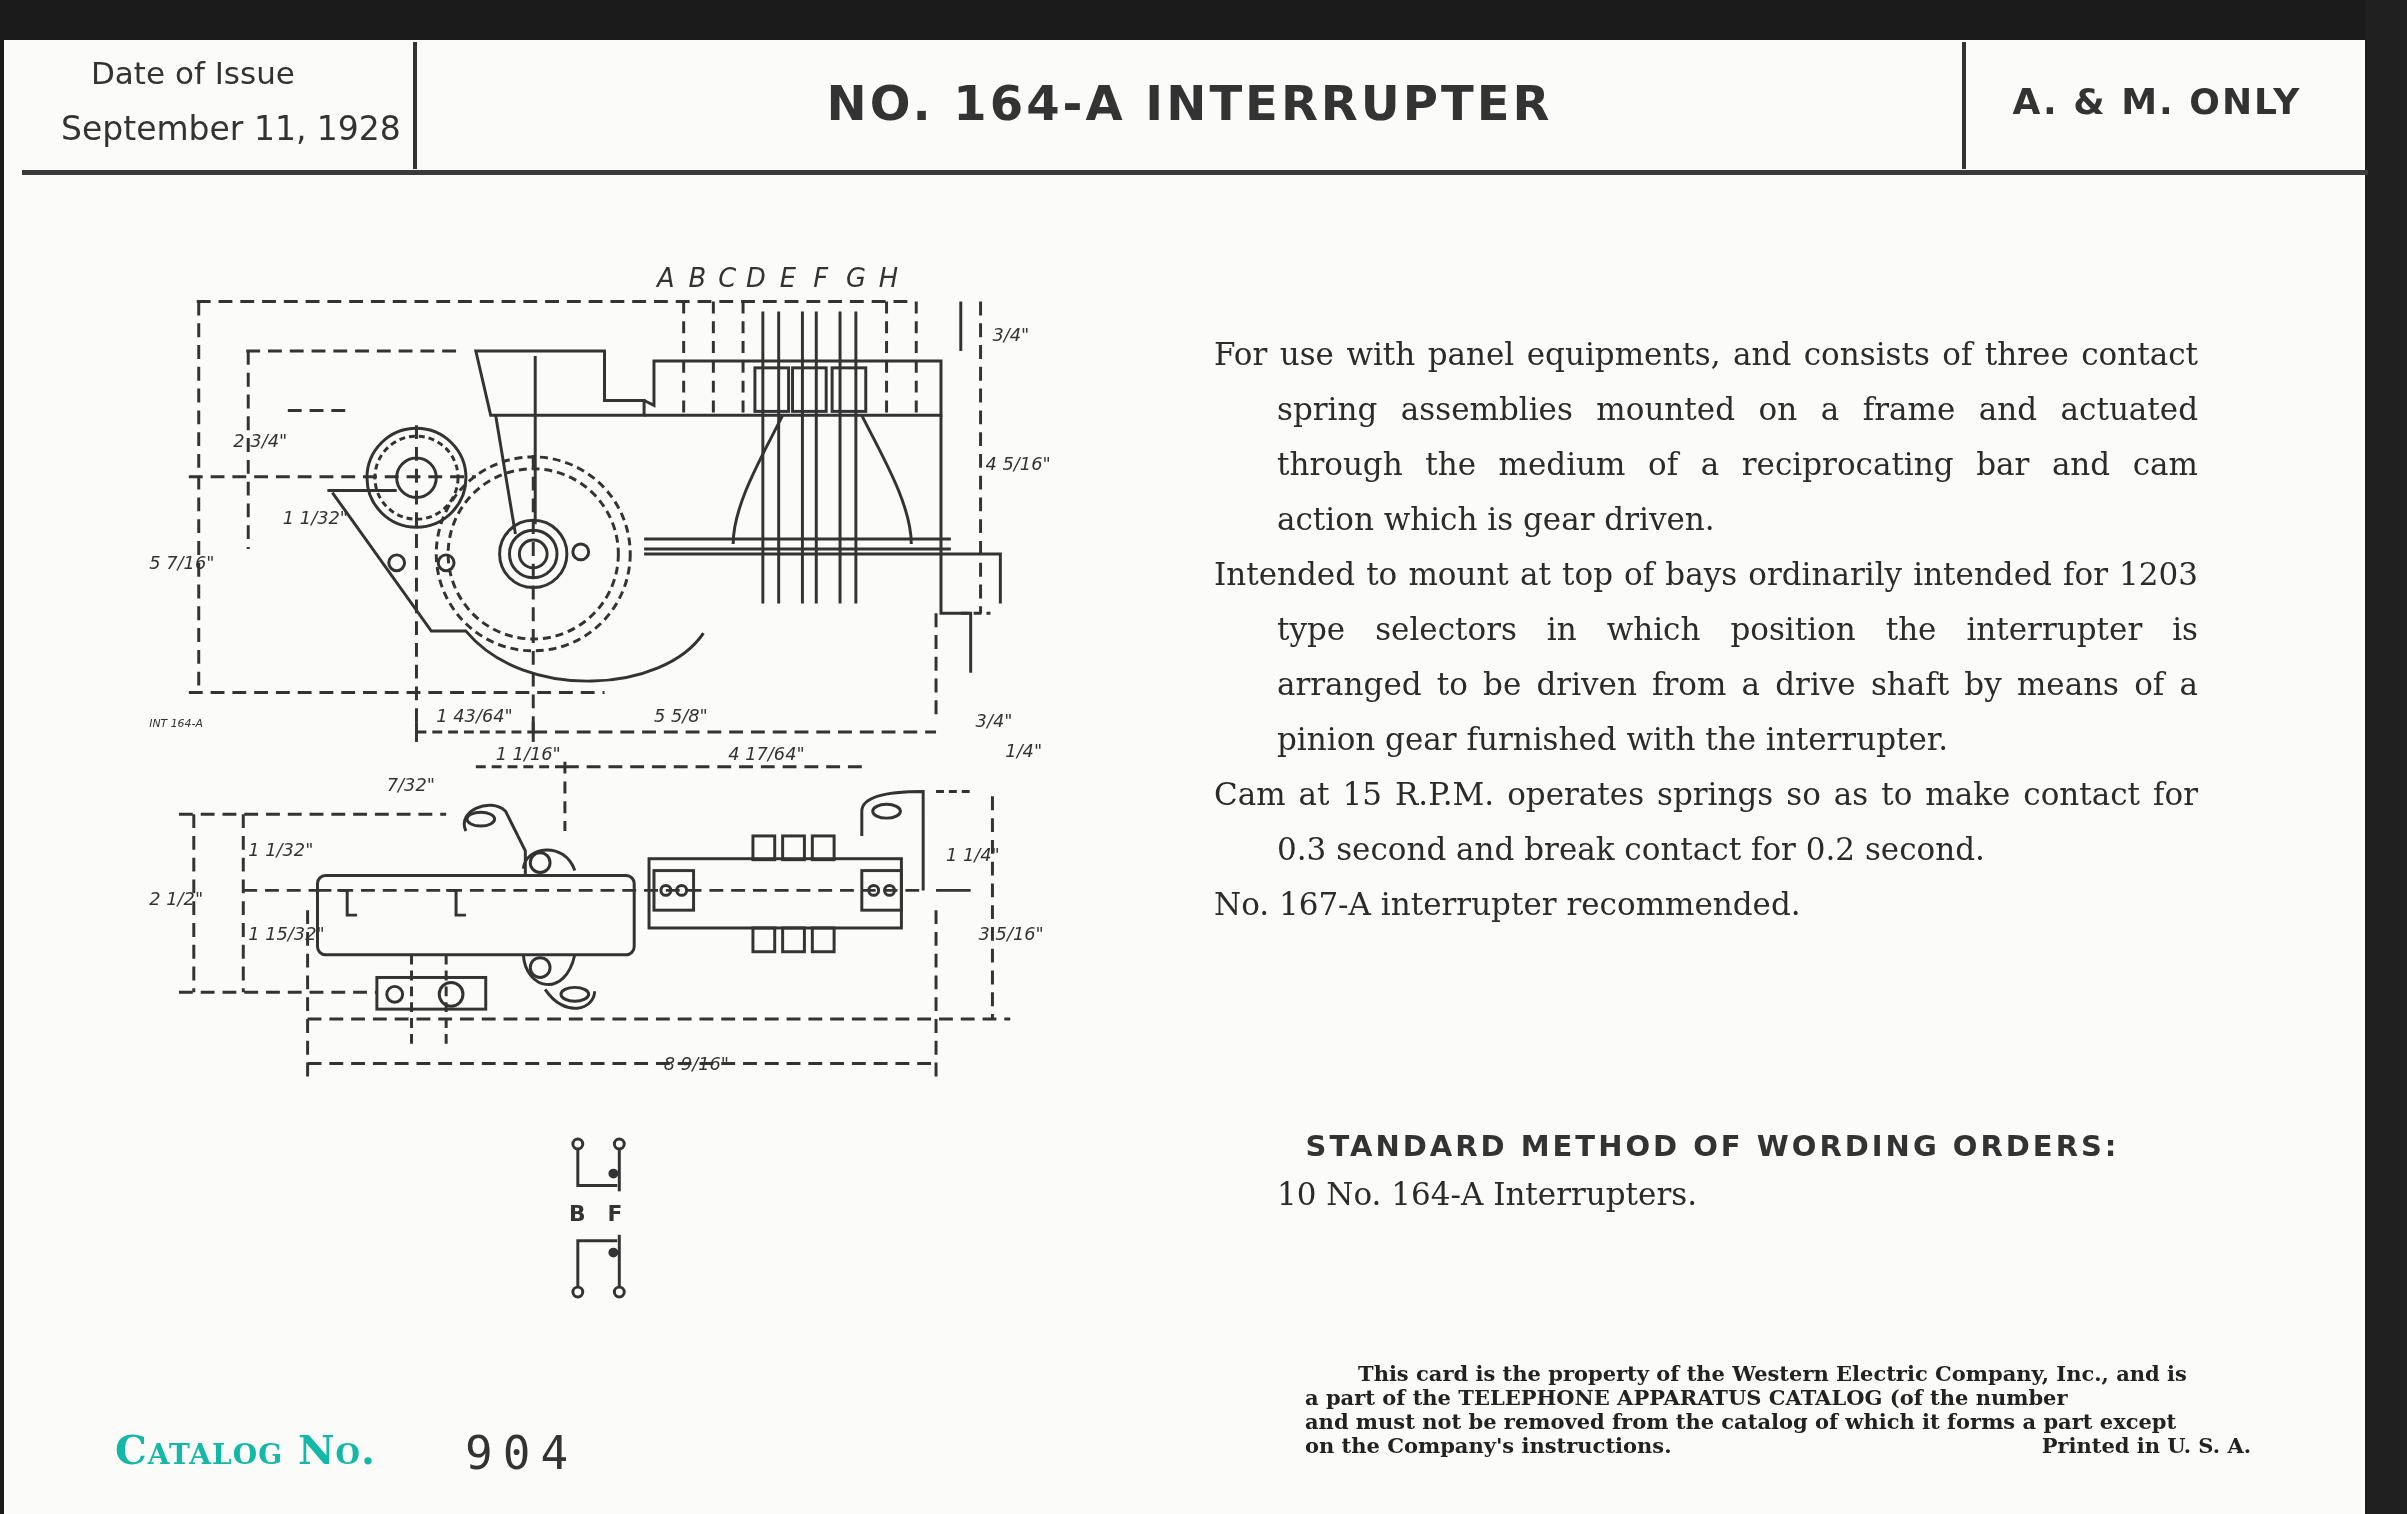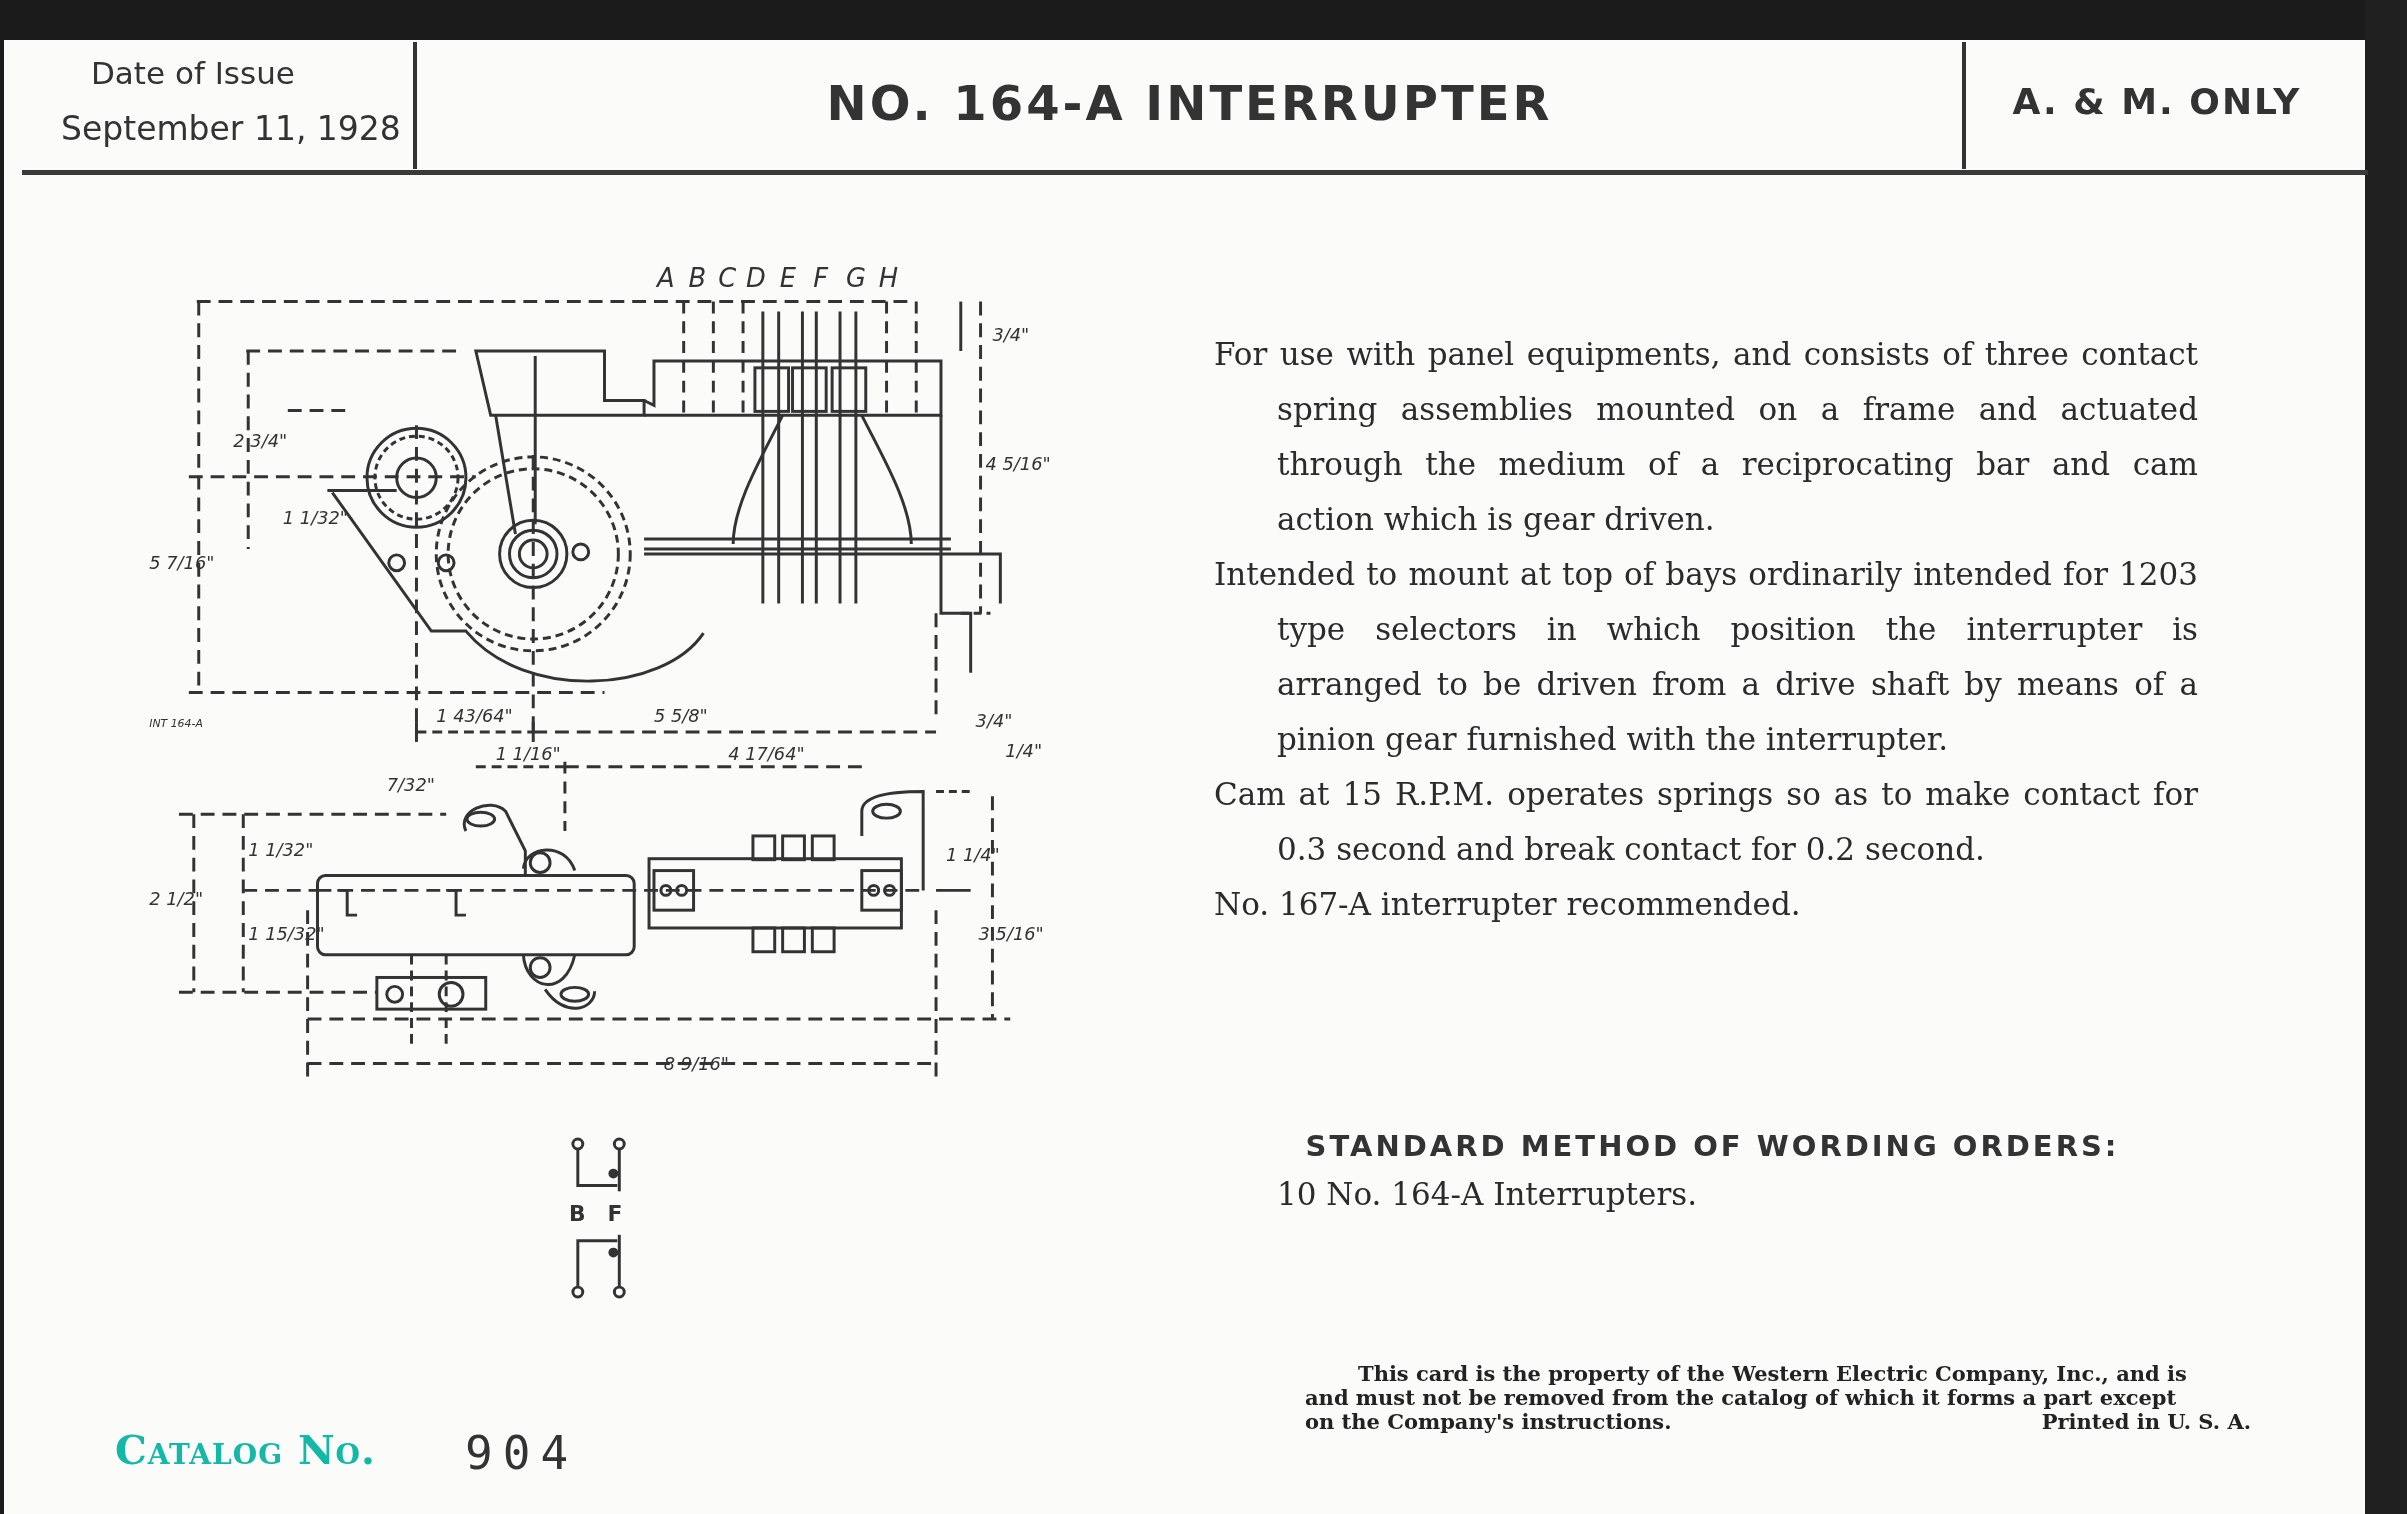--- a/index.html
+++ b/index.html
@@ -228,19 +228,20 @@
 </div>
 
 <div class="std-title">STANDARD METHOD OF WORDING ORDERS:</div>
 <div class="std-item">10 No. 164-A Interrupters.</div>
 
 <div class="catalog-label">Catalog No.</div>
 <div class="catalog-no">904</div>
 
 <div class="notice">
   <div class="l1">This card is the property of the Western Electric Company, Inc., and is</div>
+  <div>a part of the TELEPHONE APPARATUS CATALOG (of the number</div>
   <div>and must not be removed from the catalog of which it forms a part except</div>
   <div class="last">
     <span>on the Company's instructions.</span>
     <span>Printed in U. S. A.</span>
   </div>
 </div>
 
 
 </body></html>

